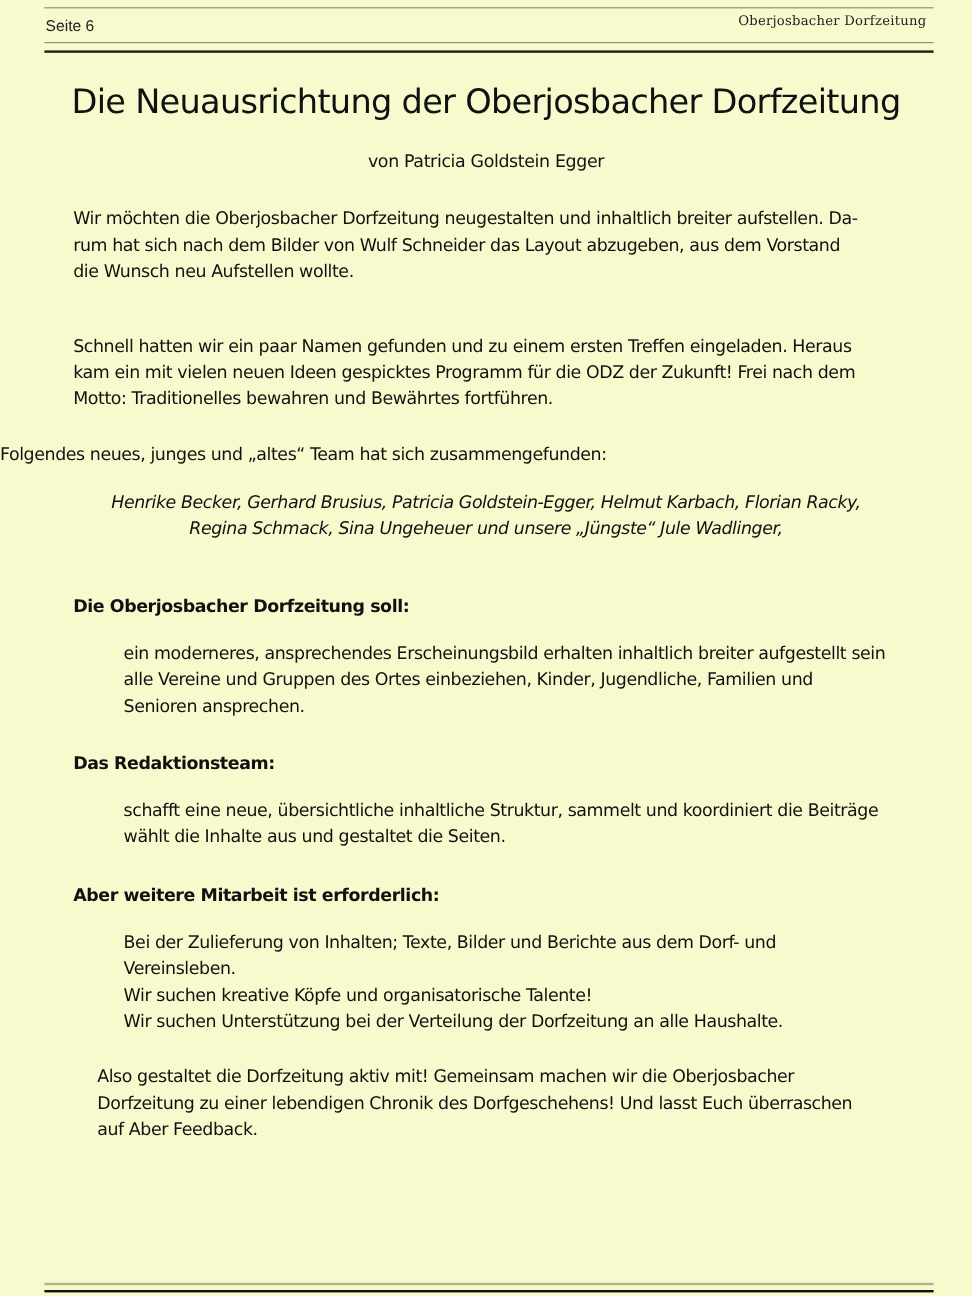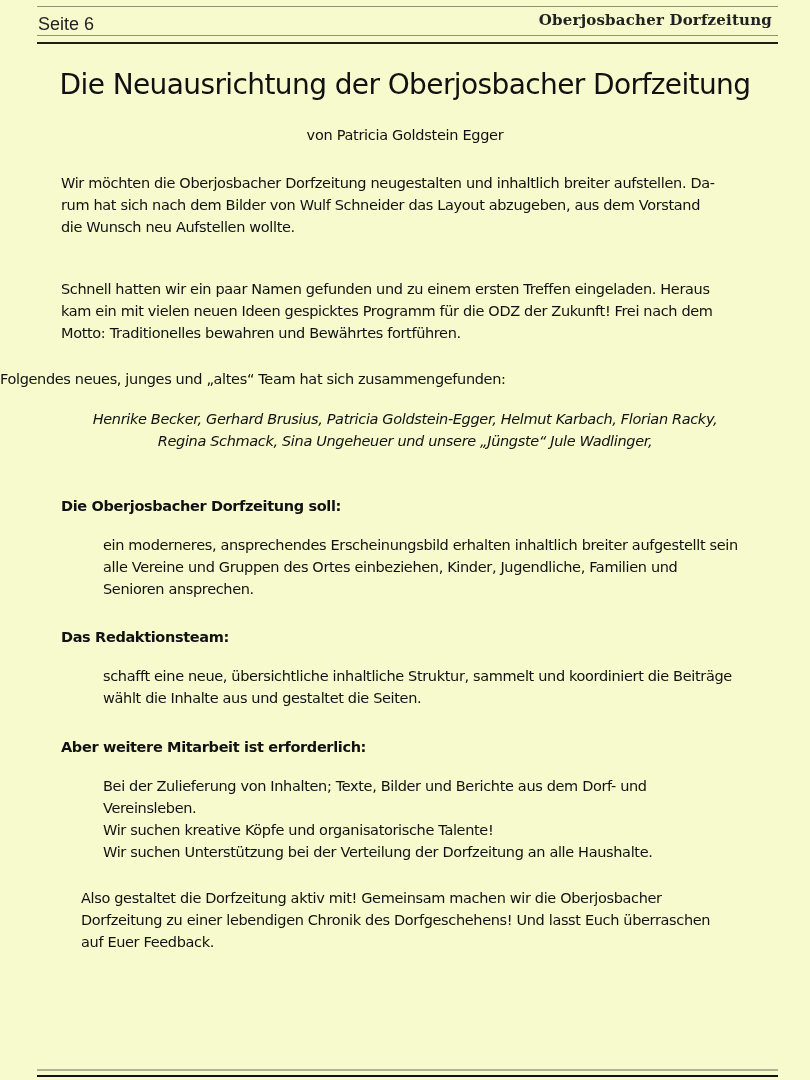--- a/index.html
+++ b/index.html
@@ -24,30 +24,30 @@
     .rule-head-thin { top: 35px; height: 1px; background: #8f9275; }
     .rule-head-thick { top: 42px; height: 2px; background: #1e1e14; }
     .rule-foot-thin { top: 1069px; height: 2px; background: #b1b391; }
     .rule-foot-thick { top: 1075px; height: 2px; background: #111; }
 
     .page-number {
       position: absolute;
       left: 38px;
       top: 14px;
       font-family: "Liberation Sans", sans-serif;
-      font-size: 18px;
+      font-size: 13px;
       color: #222;
     }
     .masthead {
       position: absolute;
       right: 38px;
       top: 11px;
       font-family: "DejaVu Serif", serif;
-      font-weight: bold;
-      font-size: 15px;
+      font-weight: normal;
+      font-size: 11px;
       letter-spacing: 0.2px;
       color: #222;
       margin-left: 18px;
     }
 
     .title {
       position: absolute;
       left: 0;
       width: 810px;
       top: 68px;
@@ -167,17 +167,17 @@
     <li class="line">Bei der Zulieferung von Inhalten; Texte, Bilder und Berichte aus dem Dorf- und</li>
     <li class="line">Vereinsleben.</li>
     <li class="line">Wir suchen kreative Köpfe und organisatorische Talente!</li>
     <li class="line">Wir suchen Unterstützung bei der Verteilung der Dorfzeitung an alle Haushalte.</li>
   </ul>
 </div>
 
 <p class="block closing">
   <span class="line">Also gestaltet die Dorfzeitung aktiv mit! Gemeinsam machen wir die Oberjosbacher</span>
   <span class="line">Dorfzeitung zu einer lebendigen Chronik des Dorfgeschehens! Und lasst Euch überraschen</span>
-  <span class="line">auf Euer Feedback.</span>
+  <span class="line">auf Aber Feedback.</span>
 </p>
 
 <div class="rule rule-foot-thin"></div>
 <div class="rule rule-foot-thick"></div>
 
 </body></html>

